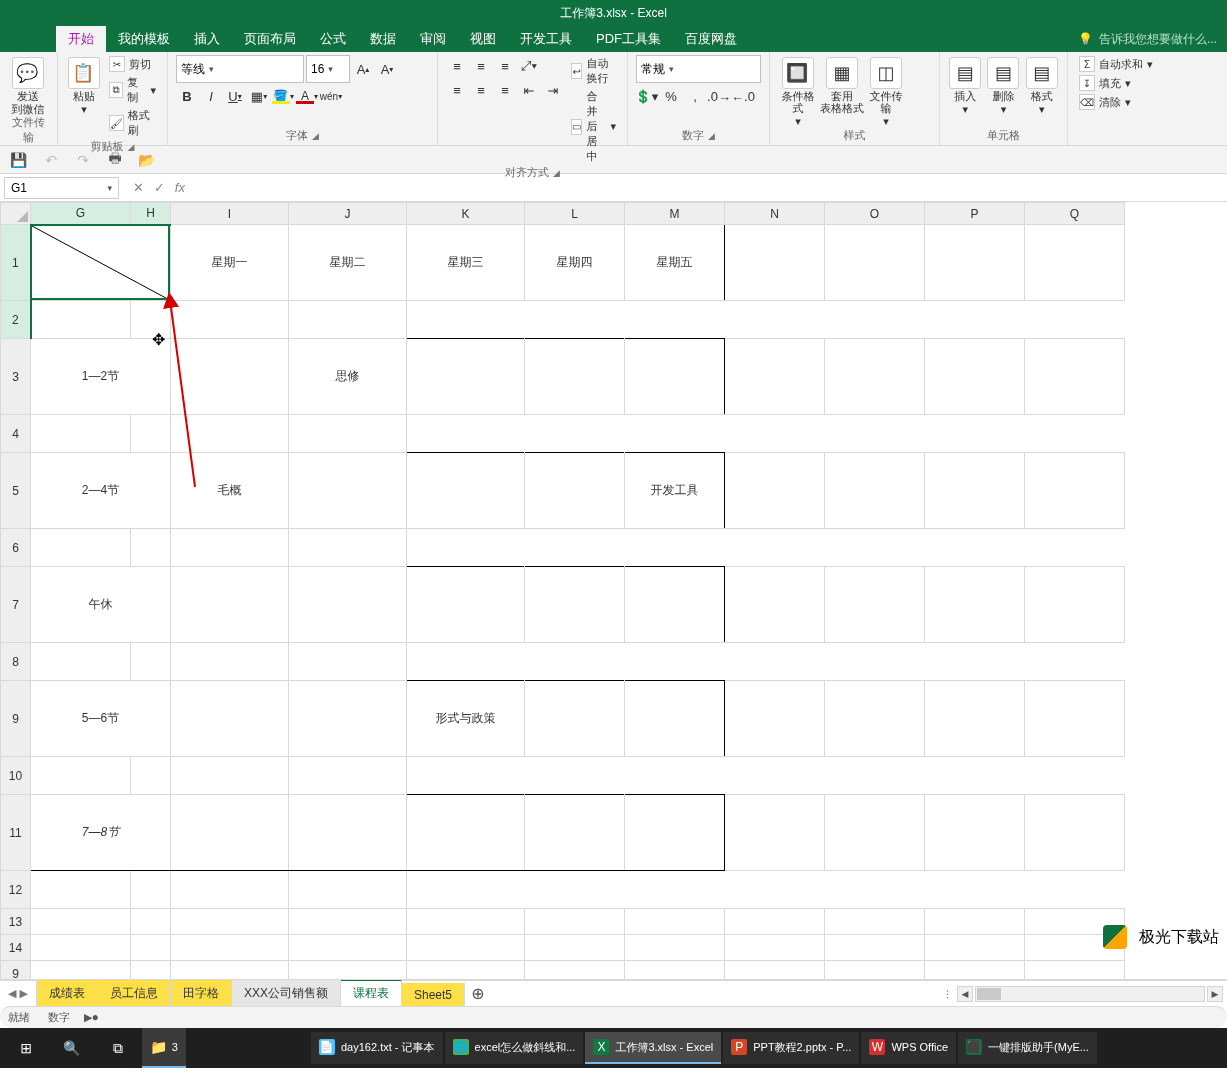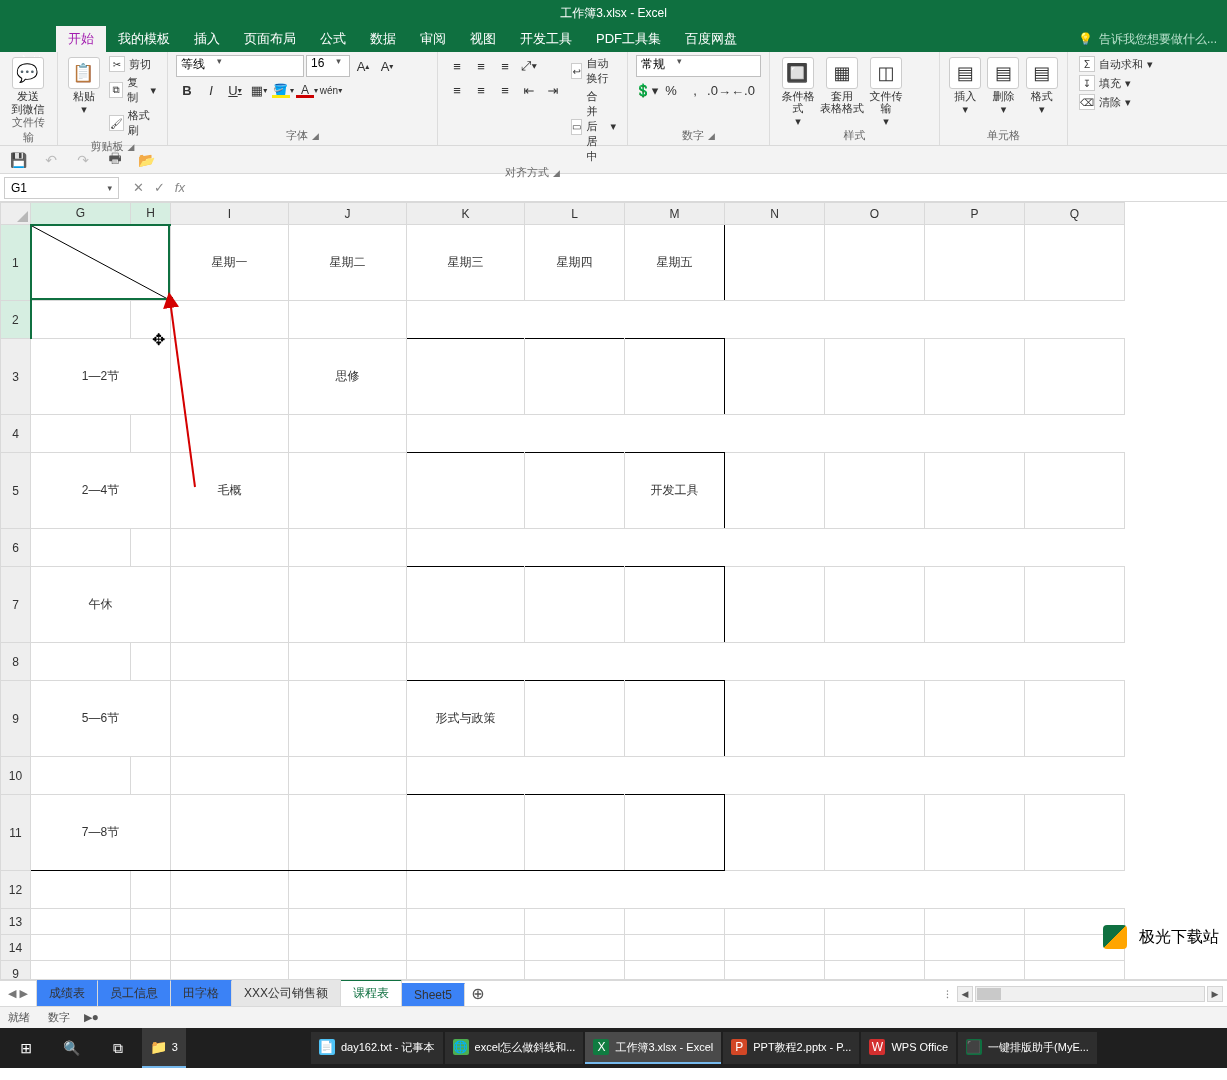--- a/index.html
+++ b/index.html
@@ -24,21 +24,21 @@
 .group-label { font-size:11px; color:#666; text-align:center; padding-bottom:2px; display:flex; justify-content:center; align-items:center; gap:4px; }
 .group-label .dlgicon { font-size:9px; color:#777; }
 .bigbtn { display:flex; flex-direction:column; align-items:center; justify-content:flex-start; width:40px; padding-top:2px; font-size:11px; color:#333; cursor:pointer; gap:1px; }
 .bigbtn .ico { width:32px; height:32px; border:1px solid #ccc; border-radius:3px; background:#fff; display:flex; align-items:center; justify-content:center; font-size:18px; }
 .bigbtn .txt { line-height:12px; text-align:center; }
 .vstack { display:flex; flex-direction:column; gap:1px; }
 .minibtn { display:flex; align-items:center; font-size:11px; color:#333; gap:4px; padding:1px 3px; cursor:pointer; }
 .minibtn .mi { width:16px; height:16px; display:inline-flex; align-items:center; justify-content:center; border:1px solid #ccc; background:#fff; font-size:10px; }
 .fontctrl { display:flex; flex-direction:column; gap:2px; }
 .fontrow { display:flex; align-items:center; gap:2px; }
-.combo { height:22px; border:1px solid #bfbfbf; background:#fff; display:flex; padding:0 4px; font-size:12px;gap:8px; }
+.combo { height:28px; border:1px solid #bfbfbf; background:#fff; display:flex; align-items:center; padding:0 4px; font-size:12px; }
 .combo .arr { margin-left:4px; color:#555; font-size:9px; }
 .fmtbtn { width:22px; height:22px; border:1px solid transparent; display:flex; align-items:center; justify-content:center; font-size:13px; color:#333; cursor:pointer; }
 .fmtbtn.sub { font-size:10px; }
 .colorbar { width:18px; height:3px; background:#c00; margin-top:-2px; }
 .colorbar.y { background:#fce90b; }
 .alignrow { display:flex; gap:2px; }
 .chkline { display:flex; align-items:center; gap:4px; font-size:11px; color:#333; padding:1px 3px; cursor:pointer; }
 .chkline .mi { width:16px; height:16px; border:1px solid #ccc; background:#fff; display:inline-flex; align-items:center; justify-content:center; font-size:10px; }
 
 
@@ -63,45 +63,45 @@
 .gridwrap td.rh { background:#eee; text-align:center; }
 .gridwrap td.rh.sel { background:#d6eee1; border-right:2px solid #0f7040; }
 .corner { width:30px; height:22px; background:#eee; position:relative; }
 .corner::after { content:""; position:absolute; right:2px; bottom:2px; width:0; height:0; border-style:solid; border-width:0 0 11px 11px; border-color:transparent transparent #b8b8b8 transparent; }
 .cell { height:26px; }
 .selrect { position:absolute; border:2px solid #0f7040; pointer-events:none; }
 .selhandle { position:absolute; width:6px; height:6px; background:#0f7040; }
 
 
 .gridwrap td.tb { border-top:1.5px solid #000; }
-.gridwrap td.bb { border-bottom:1.5px solid #000; }
+.gridwrap td.bb { border-bottom:1.5px solid #000;font-style:italic; }
 .gridwrap td.lb { border-left:1.5px solid #000; }
 .gridwrap td.rb { border-right:1.5px solid #000; }
 .big { text-align:center; font-size:18px; height:76px; }
 .diag { position:relative; }
 .diag svg { position:absolute; inset:0; width:100%; height:100%; }
 
 .arrowmark { position:absolute; pointer-events:none; }
 .cursoricon { position:absolute; pointer-events:none; font-size:16px; color:#000; }
 
 
 .sheetbar { height:26px; background:#fff; border-top:1px solid #d9d9d9; display:flex; align-items:stretch; }
 .tabnav { display:flex; align-items:center; gap:6px; padding:0 8px; color:#777; font-size:11px; border-right:1px solid #d9d9d9; }
 .sheettabs { display:flex; align-items:flex-end; }
-.sheettab { padding:4px 12px; font-size:12px; color:#333; border-right:1px solid #d9d9d9; background:#3b82f6; cursor:pointer; border-top:1px solid transparent; }
+.sheettab { padding:4px 12px; font-size:12px; color:#333; border-right:1px solid #d9d9d9; background:#fde047; cursor:pointer; border-top:1px solid transparent; }
 .sheettab.hl { background:#e6e6e6; }
 .sheettab.active { background:#fff; color:#0f7040; border-top:2px solid #0f7040; }
 .addsheet { width:26px; display:flex; align-items:center; justify-content:center; color:#555; }
 .hs-scroll { flex:1; display:flex; align-items:center; padding:0 4px; gap:2px; justify-content:flex-end; }
 .hs-scroll .sbbtn { width:16px; height:16px; background:#f0f0f0; border:1px solid #d4d4d4; font-size:9px; display:flex; align-items:center; justify-content:center; color:#555; }
 .hs-scroll .track { flex:1; max-width:230px; height:16px; background:#f0f0f0; border:1px solid #d4d4d4; position:relative; }
 .hs-scroll .thumb { position:absolute; left:1px; top:1px; bottom:1px; width:24px; background:#c9c9c9; }
 
 
-.statusbar { height:22px; background:#f3f3f3; display:flex; align-items:center; font-size:11px; color:#555; padding:0 8px; border-top:1px solid #d9d9d9; }
+.statusbar { height:22px; background:#f3f3f3; display:flex; align-items:center; font-size:11px; color:#555; padding:0 8px; border-top:1px solid #d9d9d9;border-radius:11px; }
 
 
 .watermark { position:absolute; right:8px; bottom:30px; display:flex; align-items:center; gap:12px; font-size:16px; color:#000000; }
 .watermark .logo { width:24px; height:24px; background:linear-gradient(135deg,#0f7040 50%,#ffa500 50%); border-radius:4px; }
 
 
 .taskbar { height:40px; background:#1f1f1f; display:flex; align-items:center; padding:0 4px; gap:2px; }
 .tbtn { height:40px; min-width:44px; display:flex; align-items:center; justify-content:center; color:#fff; font-size:14px; cursor:pointer; padding:0 6px; }
 .tbtn.active { background:#3a3a3a; border-bottom:2px solid #76b9ed; }
 .tapp { height:32px; display:flex; align-items:center; gap:6px; background:#2e2e2e; color:#fff; font-size:11px; padding:0 8px; margin:0 1px; cursor:pointer; max-width:160px; white-space:nowrap; overflow:hidden; border-bottom:2px solid transparent; }

